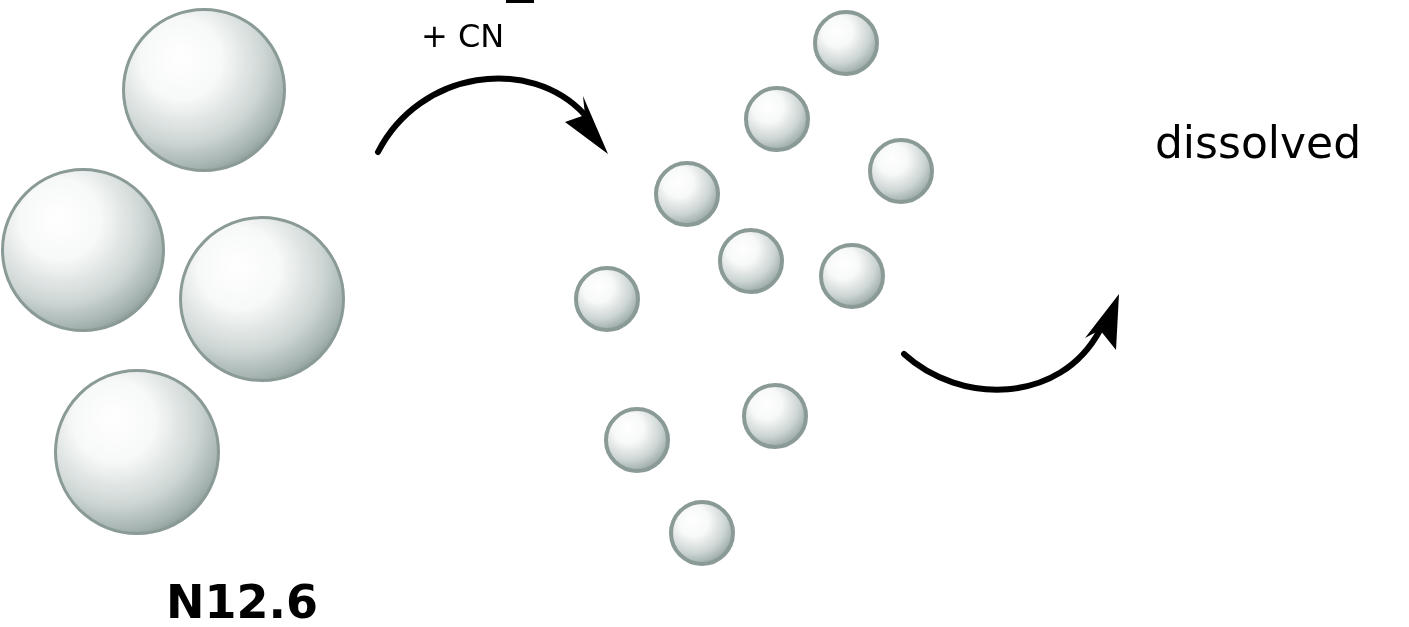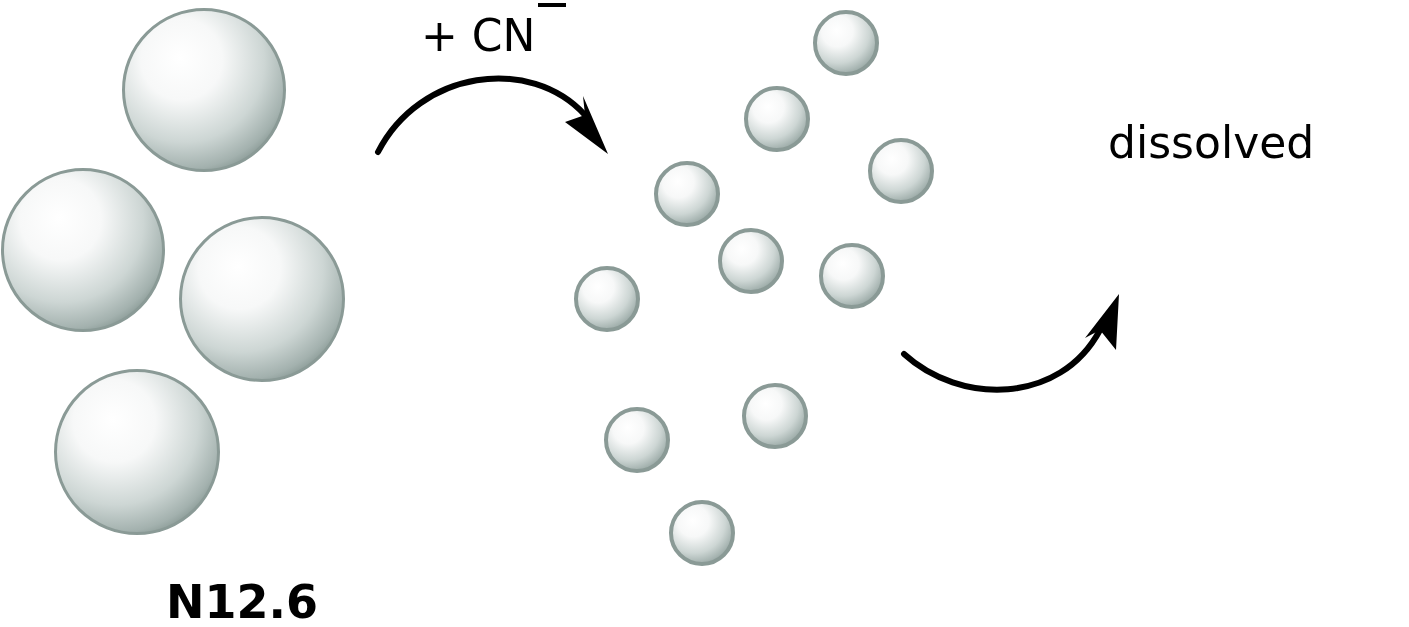--- a/index.html
+++ b/index.html
@@ -1,22 +1,22 @@
 <!DOCTYPE html>
 <html><head>
 <meta charset="utf-8">
 <style>
   html, body { margin: 0; padding: 0; background: #ffffff; }
   body { width: 1409px; height: 627px; position: relative; overflow: hidden; font-family: "DejaVu Sans", sans-serif; }
   #canvas { position: absolute; left: 0; top: 0; width: 1409px; height: 627px; }
   .label { position: absolute; color: #000; white-space: nowrap; }
-  .reagent { left: 421px; top: 6px; font-size: 44px; line-height: 60px; }
+  .reagent { left: 421px; top: 6px; font-size: 32px; line-height: 60px; }
   .reagent .sup { position: relative; display: inline-block; width: 30px; height: 10px; }
   .reagent .sup::after { content: ""; position: absolute; left: 2px; top: -38px; width: 28px; height: 4px; background: #000; }
-  .product { left: 1108px; top: 96px; font-size: 44px; line-height: 94px; width: 300px; }
+  .product { left: 1108px; top: 96px; font-size: 44px; line-height: 94px; text-align: center; width: 300px; }
   .product sup { font-size: 28px; vertical-align: 18px; line-height: 0; }
   .sample { left: 166px; top: 574px; font-size: 46px; font-weight: bold; line-height: 56px; font-family: "DejaVu Sans", sans-serif; }
 </style>
 </head>
 <body>
 
 <svg id="canvas" xmlns="http://www.w3.org/2000/svg" width="1409" height="627" viewBox="0 0 1409 627">
   <defs>
     <radialGradient id="sphereGrad" cx="0.38" cy="0.33" r="0.72" fx="0.35" fy="0.3">
       <stop offset="0" stop-color="#ffffff"></stop>

